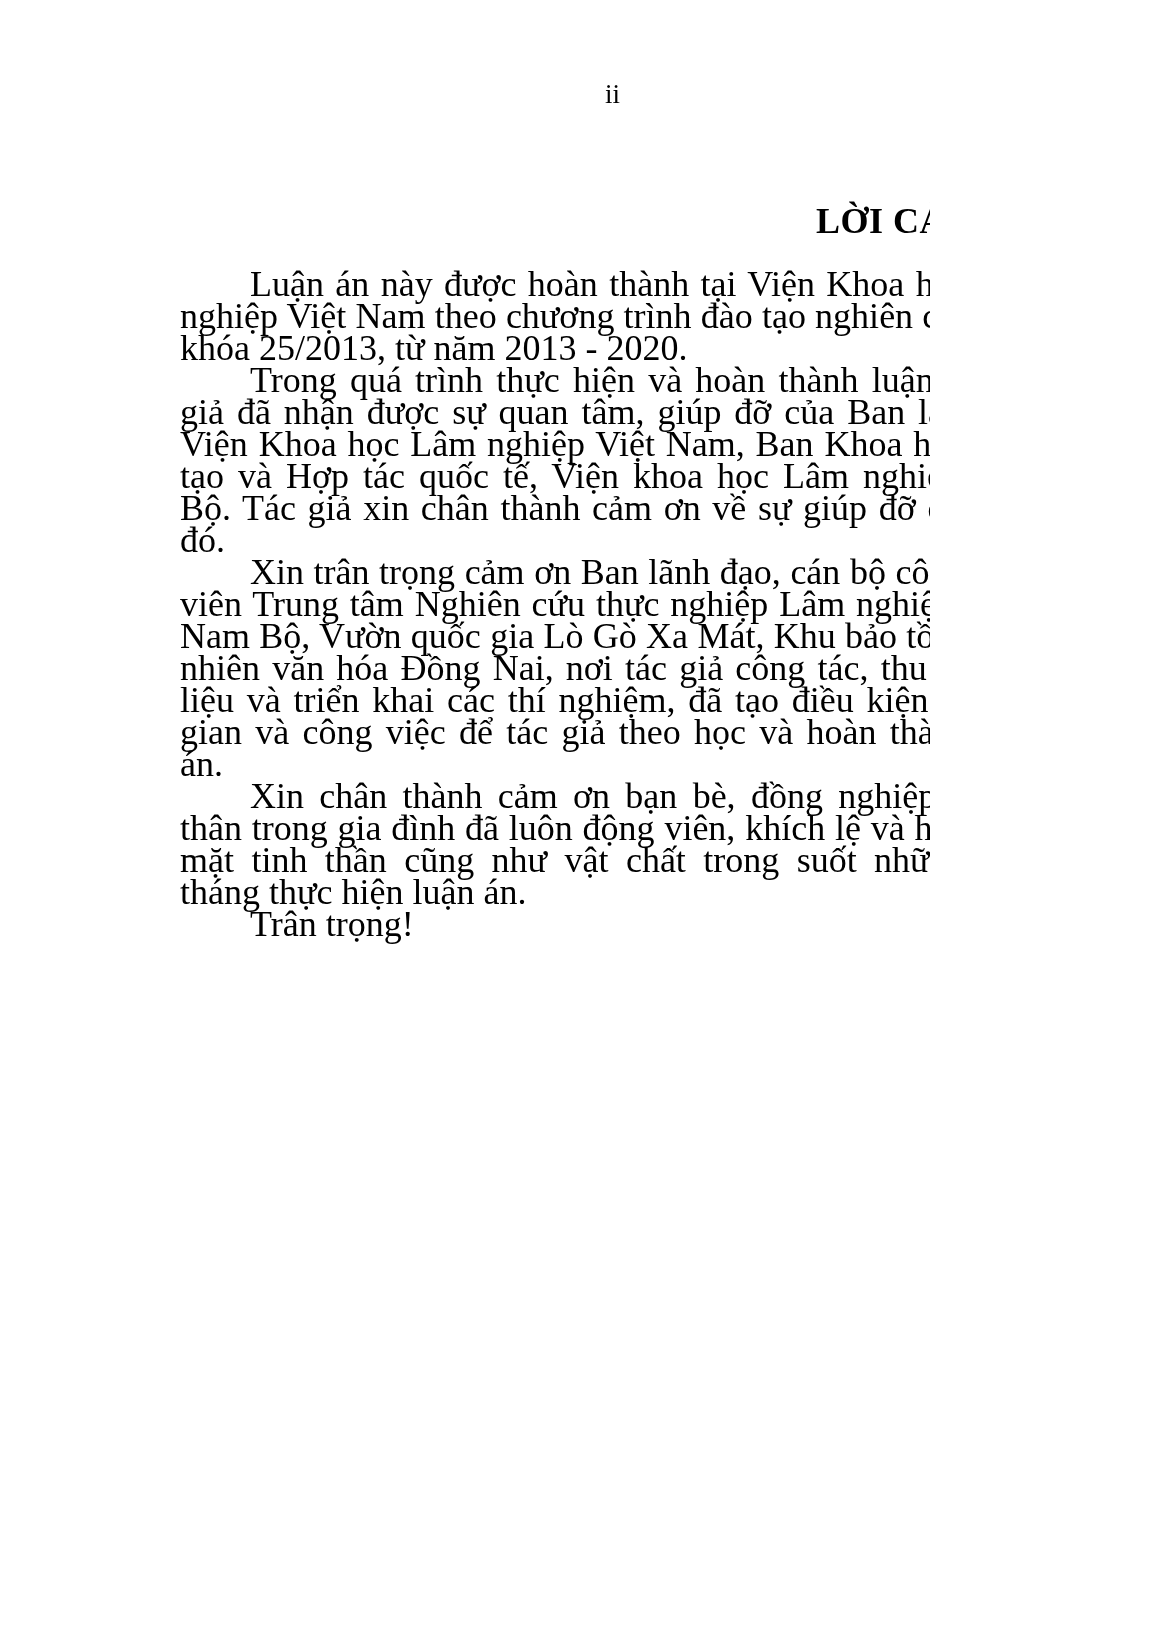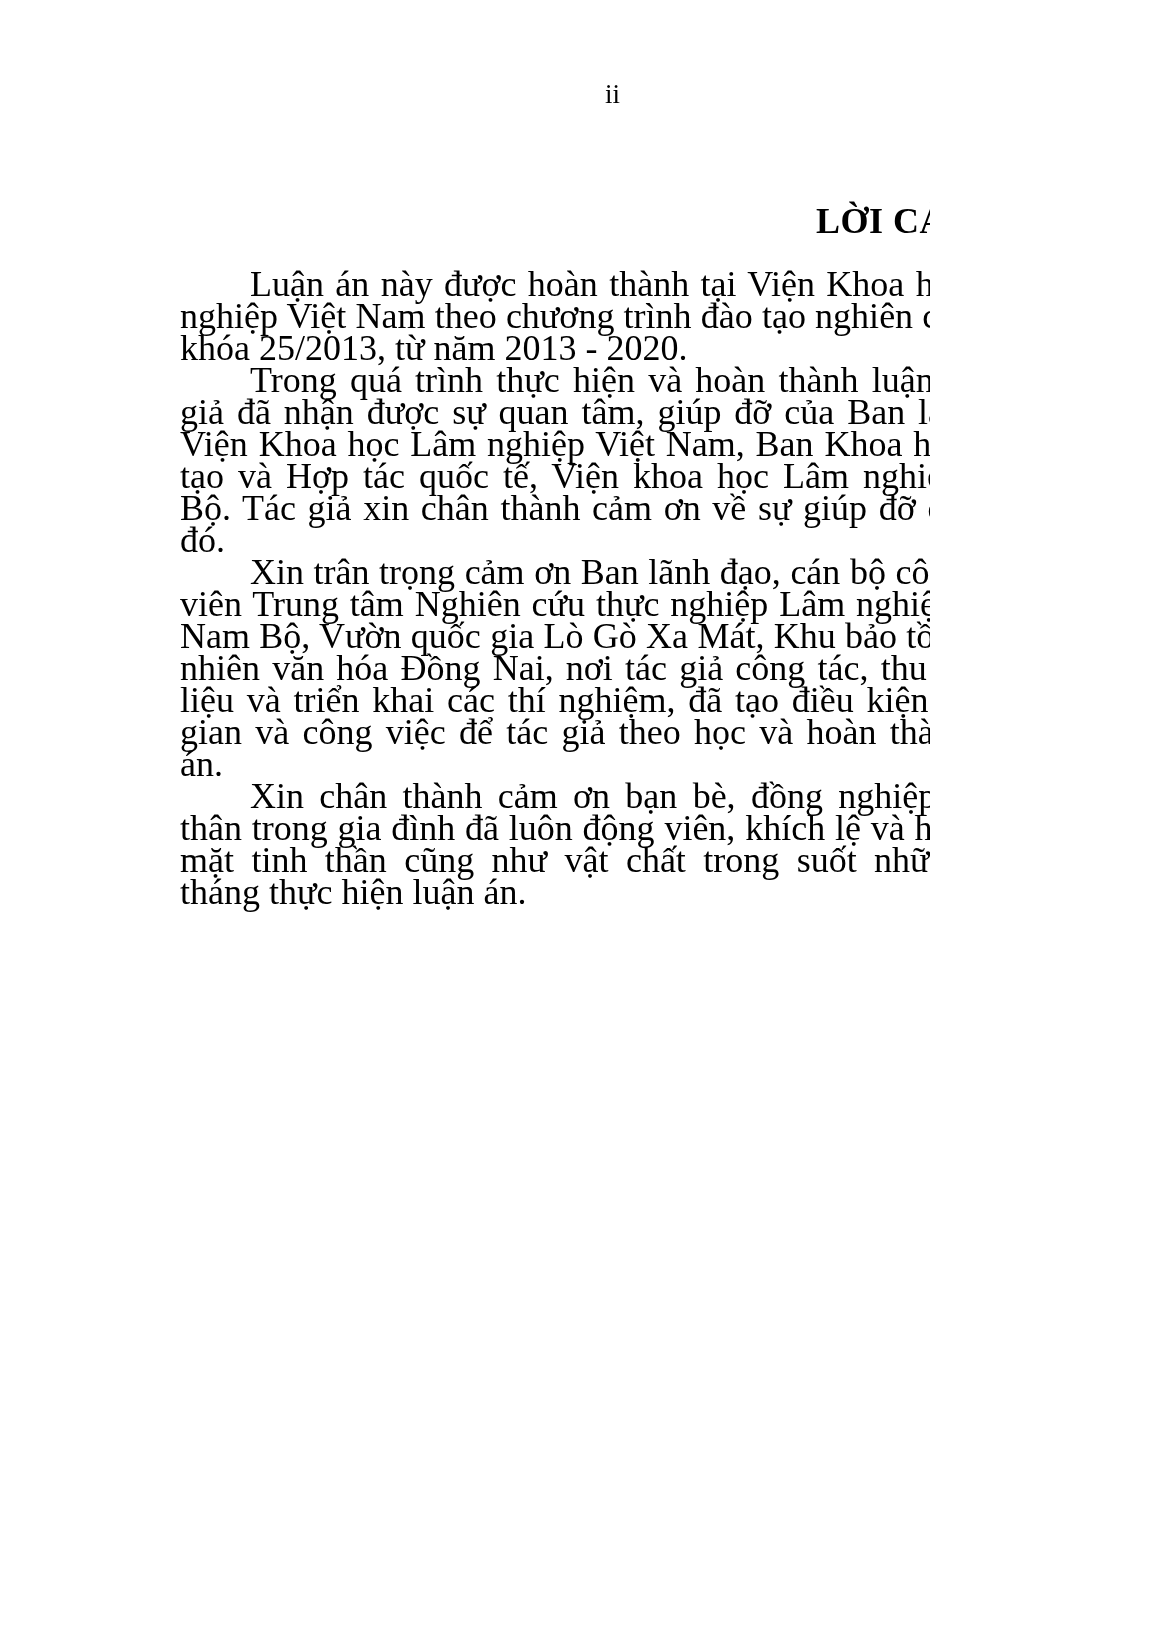--- a/index.html
+++ b/index.html
@@ -65,15 +65,16 @@
 
   <div class="page-number">ii</div>
 
   <h1 class="doc-title">LỜI CẢM ƠN</h1>
 
   <div class="content">
     <p>Luận án này được hoàn thành tại Viện Khoa học Lâm nghiệp Việt Nam theo chương trình đào tạo nghiên cứu sinh khóa 25/2013, từ năm 2013 - 2020.</p>
     <p>Trong quá trình thực hiện và hoàn thành luận án, tác giả đã nhận được sự quan tâm, giúp đỡ của Ban lãnh đạo Viện Khoa học Lâm nghiệp Việt Nam, Ban Khoa học, Đào tạo và Hợp tác quốc tế, Viện khoa học Lâm nghiệp Nam Bộ. Tác giả xin chân thành cảm ơn về sự giúp đỡ quý báu đó.</p>
     <p>Xin trân trọng cảm ơn Ban lãnh đạo, cán bộ công nhân viên Trung tâm Nghiên cứu thực nghiệp Lâm nghiệp Đông Nam Bộ, Vườn quốc gia Lò Gò Xa Mát, Khu bảo tồn Thiên nhiên văn hóa Đồng Nai, nơi tác giả công tác, thu thập số liệu và triển khai các thí nghiệm, đã tạo điều kiện về thời gian và công việc để tác giả theo học và hoàn thành luận án.</p>
     <p>Xin chân thành cảm ơn bạn bè, đồng nghiệp, người thân trong gia đình đã luôn động viên, khích lệ và hỗ trợ về mặt tinh thần cũng như vật chất trong suốt những năm tháng thực hiện luận án.</p>
+    <p class="closing">Trân trọng!</p>
   </div>
 
 </div>
 
 </body></html>

